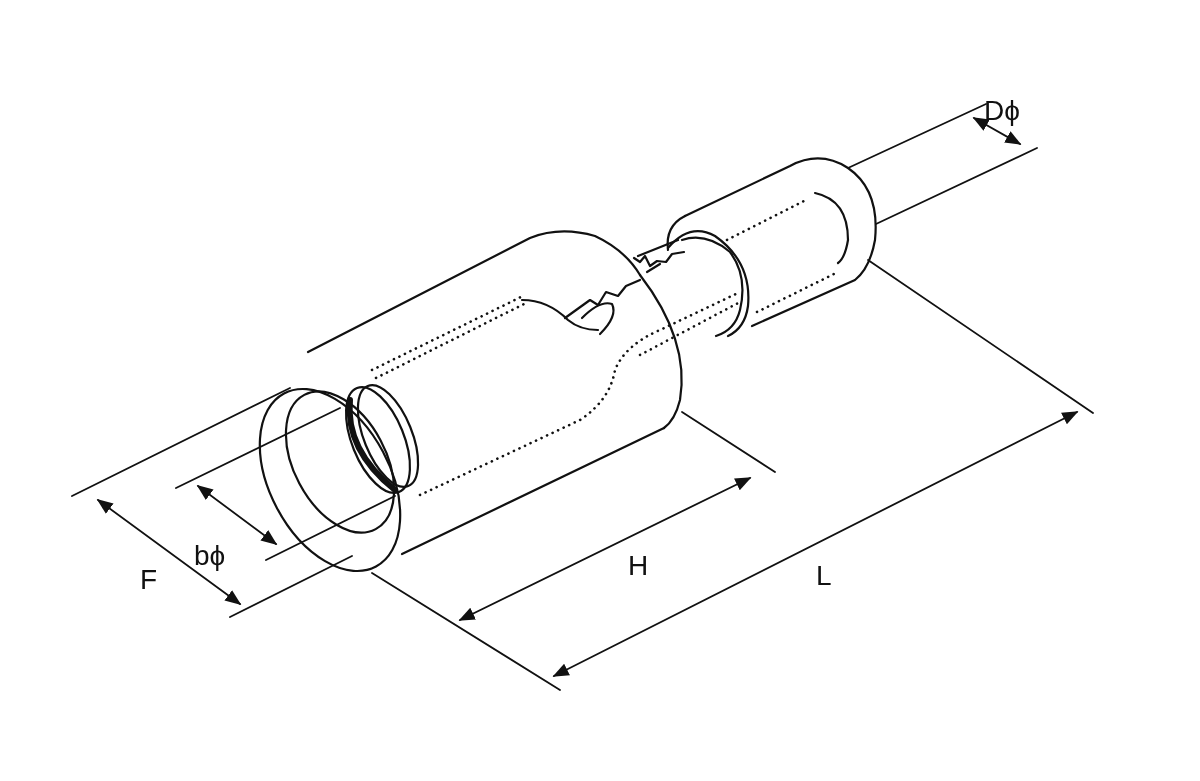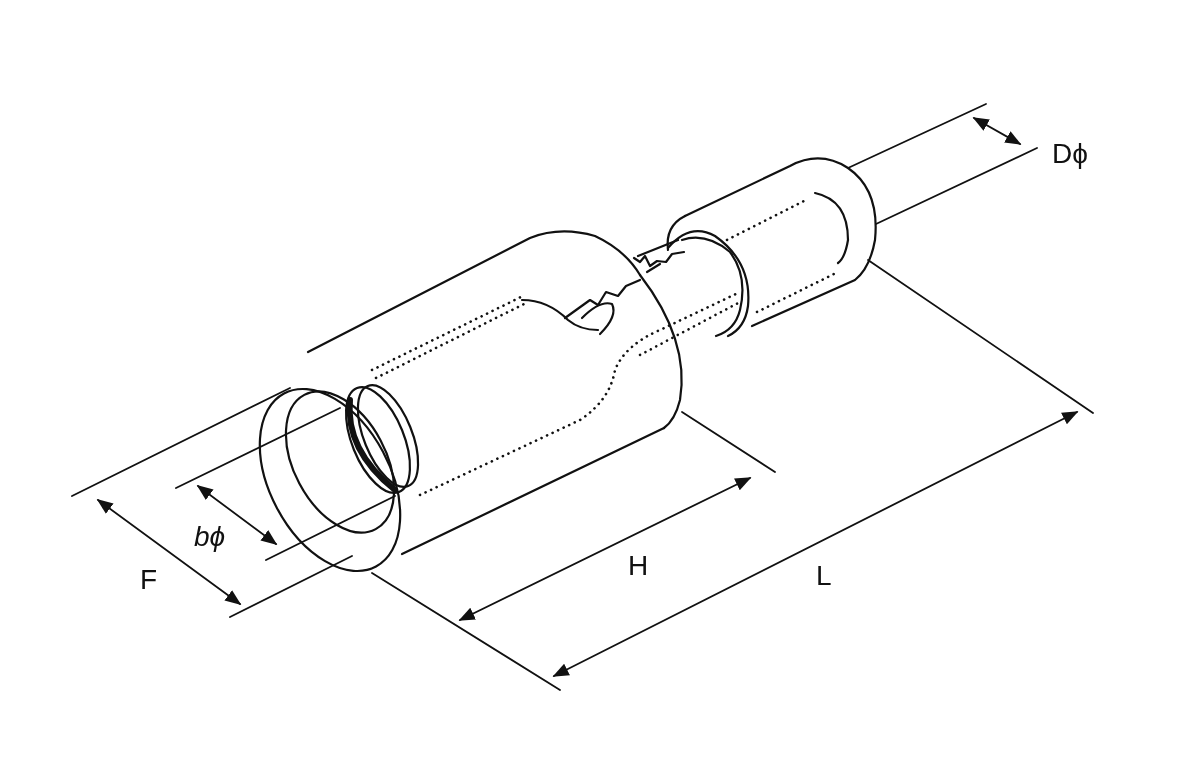--- a/index.html
+++ b/index.html
@@ -91,17 +91,17 @@
     <line class="thin" x1="750" y1="478" x2="460" y2="620" marker-start="url(#arr)" marker-end="url(#arr)"></line>
   </g>
 
   <g>
     <line class="thin" x1="868" y1="260" x2="1093" y2="413"></line>
     <line class="thin" x1="372" y1="573" x2="560" y2="690"></line>
     <line class="thin" x1="1077" y1="412" x2="554" y2="676" marker-start="url(#arr)" marker-end="url(#arr)"></line>
   </g>
 </svg>
 
-<div class="lbl" style="left:1052px; top:97px;margin-top:43px;">Dϕ</div>
-<div class="lbl" style="left:194px; top:523px;font-style:italic;">bϕ</div>
+<div class="lbl" style="left:984px; top:97px;">Dϕ</div>
+<div class="lbl" style="left:194px; top:542px;">bϕ</div>
 <div class="lbl" style="left:140px; top:566px;">F</div>
 <div class="lbl" style="left:628px; top:552px;">H</div>
 <div class="lbl" style="left:816px; top:562px;">L</div>
 
 </body></html>

